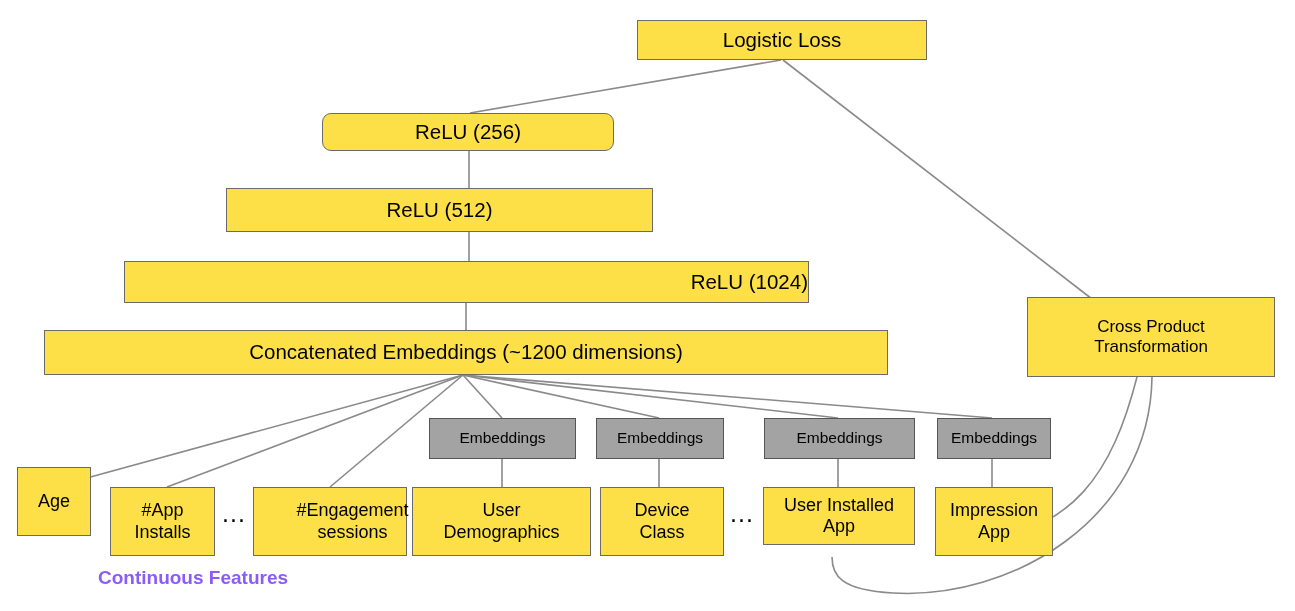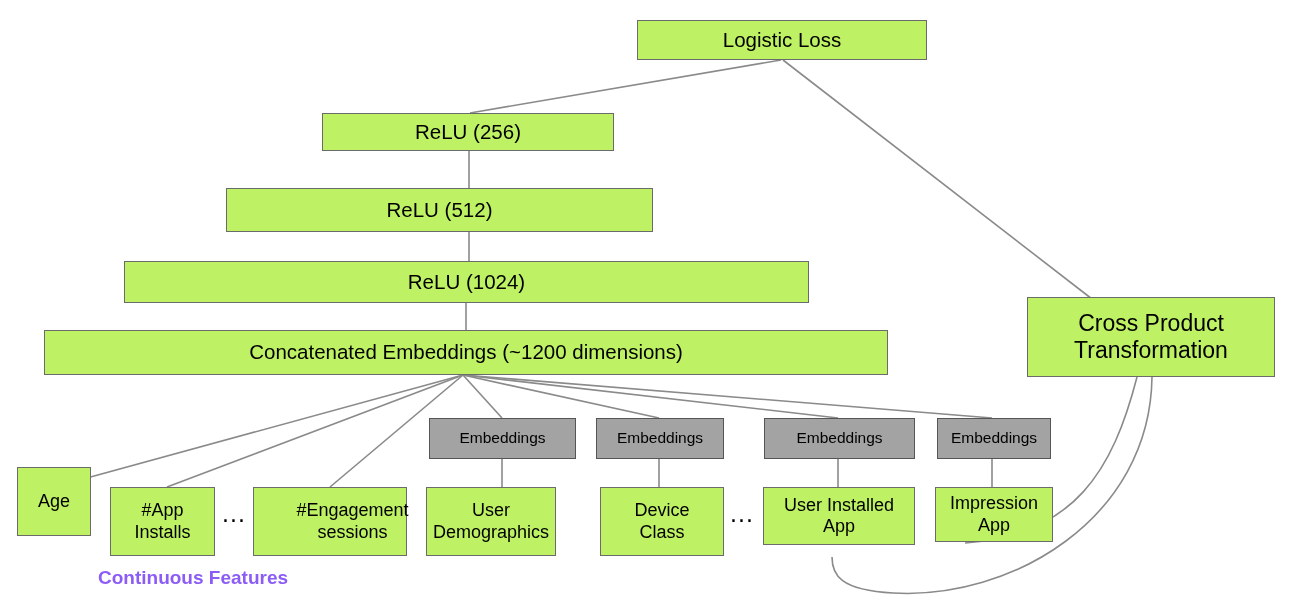--- a/index.html
+++ b/index.html
@@ -5,29 +5,29 @@
   html,body{margin:0;padding:0;background:#ffffff;}
   body{width:1295px;height:611px;font-family:"Liberation Sans",sans-serif;}
   #canvas{position:relative;width:1295px;height:611px;overflow:hidden;background:#fff;}
   svg.edges{position:absolute;left:0;top:0;width:1295px;height:611px;pointer-events:none;}
   .node{
     position:absolute;
     box-sizing:border-box;
     display:flex;align-items:center;justify-content:center;
     text-align:center;
     border:1.5px solid #6b6b6b;
-    background:#bef264;
+    background:#fde047;
     color:#000;
     line-height:1.18;
     white-space:pre-line;
     z-index:2;
   }
   .node.emb{background:#a3a3a3;border:1.5px solid #555;}
   .t20{font-size:20.5px;}
-  .t19{font-size:23px;}
+  .t19{font-size:17px;}
   .t18{font-size:18px;}
   .t16{font-size:15.5px;}
   .grouplabel{
     position:absolute;
     font-weight:bold;
     font-size:19px;
     color:#8b5cf6;
     white-space:nowrap;
     z-index:2;
   }
@@ -73,29 +73,29 @@
 
       <path d="M 1137 377 C 1113 470 1075 535 965 543"></path>
       <path d="M 1152 377 C 1150 520 1010 600 893 593 C 840 590 832 575 832 557"></path>
     </g>
   </svg>
 
   <div class="node t20" style="left:637px;top:20px;width:290px;height:40px;">
     <span>Logistic Loss</span>
   </div>
 
-  <div class="node t20" style="left:322px;top:113px;width:292px;height:38px;">
+  <div class="node t20" style="left:322px;top:113px;width:292px;height:38px;border-radius:9px;">
     <span>ReLU (256)</span>
   </div>
 
   <div class="node t20" style="left:226px;top:188px;width:427px;height:44px;">
     <span>ReLU (512)</span>
   </div>
 
-  <div class="node t20" style="left:124px;top:261px;width:685px;height:42px;">
+  <div class="node t20" style="left:124px;top:261px;width:685px;height:42px;justify-content:flex-end;">
     <span>ReLU (1024)</span>
   </div>
 
   <div class="node t20" style="left:44px;top:330px;width:844px;height:45px;">
     <span>Concatenated Embeddings (~1200 dimensions)</span>
   </div>
 
   <div class="node t19" style="left:1027px;top:297px;width:248px;height:80px;">
     <span>Cross Product
 Transformation</span>
@@ -121,33 +121,33 @@
     <span>#App
 Installs</span>
   </div>
   <div class="node t18" style="left:253px;top:487px;width:154px;height:69px;padding-left:45px;">
     <span>#Engagement
 sessions</span>
   </div>
 
   <div class="ellipsis" style="left:222px;top:499px;">...</div>
 
-  <div class="node t18" style="left:426px;top:487px;width:130px;height:69px;">
+  <div class="node t18" style="left:412px;top:487px;width:179px;height:69px;">
     <span>User
 Demographics</span>
   </div>
   <div class="node t18" style="left:600px;top:487px;width:124px;height:69px;">
     <span>Device
 Class</span>
   </div>
   <div class="node t18" style="left:763px;top:487px;width:152px;height:58px;text-align:center;">
     <span>User Installed
 App</span>
   </div>
-  <div class="node t18" style="left:935px;top:487px;width:118px;height:55px;">
+  <div class="node t18" style="left:935px;top:487px;width:118px;height:69px;">
     <span>Impression
 App</span>
   </div>
 
   <div class="ellipsis" style="left:730px;top:499px;">...</div>
 
   <div class="grouplabel" style="left:98px;top:567px;">Continuous Features</div>
 
 </div>
 

